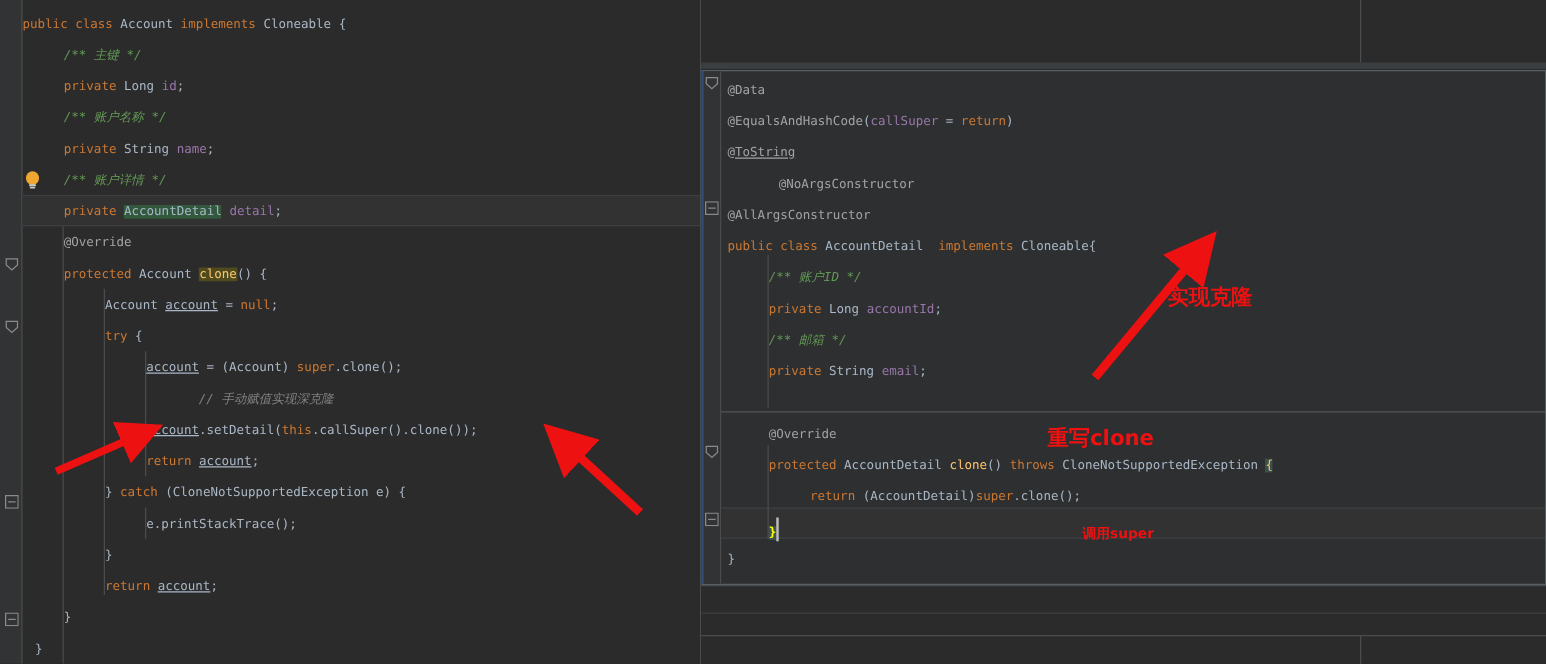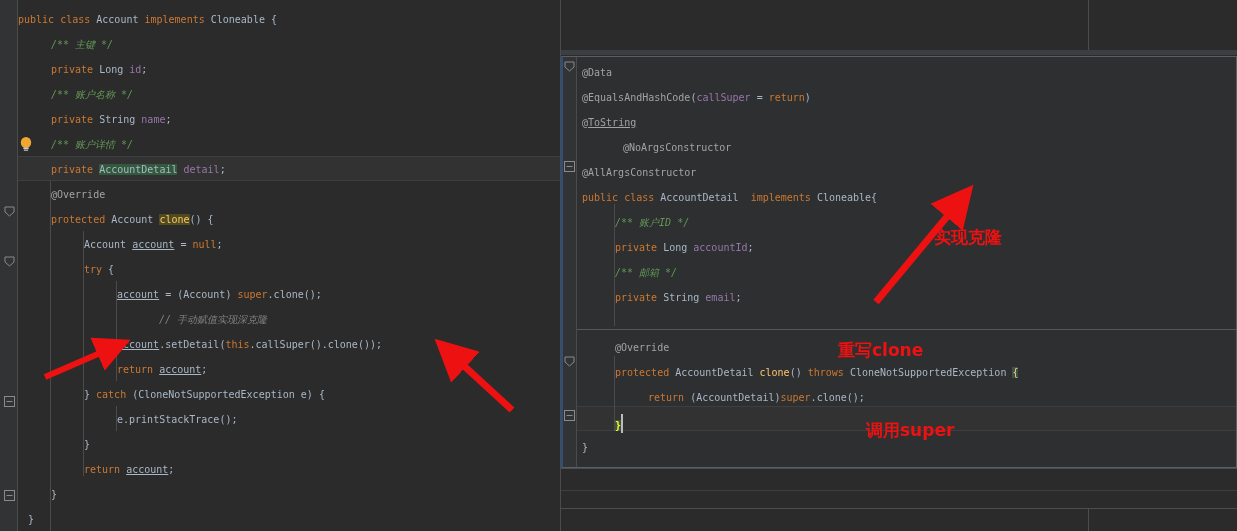--- a/index.html
+++ b/index.html
@@ -321,16 +321,16 @@
     <line x1="876" y1="302" x2="960" y2="201" stroke="#ee1111" stroke-width="7" marker-end="url(#ahead)"></line>
 
     <line x1="45" y1="377" x2="114" y2="347" stroke="#ee1111" stroke-width="6" marker-end="url(#ahead)"></line>
 
     <line x1="512" y1="410" x2="450" y2="353" stroke="#ee1111" stroke-width="7" marker-end="url(#ahead)"></line>
   </svg>
 
   <div id="anno">
     <div class="anno-label" style="left:934px; top:226px; font-size:17px;">实现克隆</div>
     <div class="anno-label" style="left:838px; top:339px; font-size:17px;">重写clone</div>
-    <div class="anno-label" style="left:866px; top:419px; font-size:17px;">调用super</div>
+    <div class="anno-label" style="left:866px; top:419px; font-size:11px;">调用super</div>
   </div>
 
 </div>
 
 </body></html>

